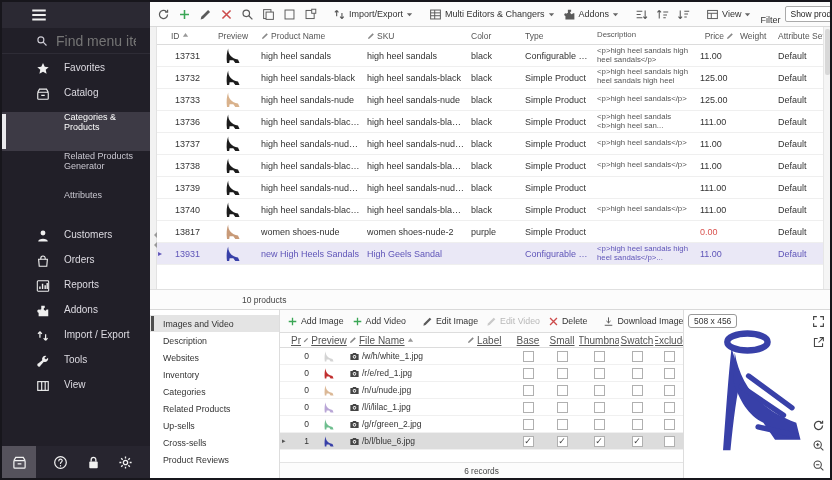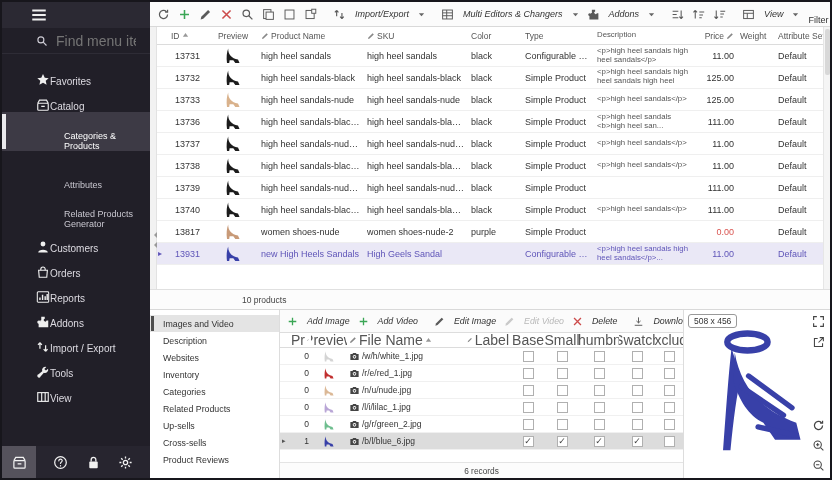--- a/index.html
+++ b/index.html
@@ -7,54 +7,54 @@
   .app { width:832px; height:480px; display:flex; background:#fff; border:2px solid #17161c; }
 
   
   .sidebar { width:148px; background:#211f28; color:#d6d4da; display:flex; flex-direction:column; flex-shrink:0; }
   .sb-top { height:26px; background:#2b2933; display:flex; align-items:center; padding-left:28px; }
   .sb-top .icon { width:18px; height:18px; color:#f0f0f0; }
   .sb-search { height:26px; display:flex; align-items:center; gap:8px; padding-left:34px; border-bottom:1px solid #2e2c36; }
   .sb-search .icon { width:12px; height:12px; color:#cfcdd6; }
   .sb-search input { background:transparent; border:none; outline:none; color:#8d8a97; font-size:14px; width:80px; font-family:"Liberation Sans", sans-serif; }
   .sb-menu { flex:1; padding-top:8px; }
-  .sb-item { height:25px; display:flex; align-items:flex-end; padding-left:34px; font-size:10px; cursor:pointer; position:relative; color:#dddbe2; }
+  .sb-item { height:25px; display:flex; align-items:flex-start; gap:14px; padding-left:34px; font-size:10px; cursor:pointer; position:relative; color:#dddbe2; }
   .sb-item .s-icon { width:14px; height:14px; color:#efefef; flex-shrink:0; }
   .sb-item.sub { padding-left:62px; height:39px; font-size:9px; color:#c9c7d0; }
   .sb-item.selected { background:#3d3a45; color:#fff; }
   .sb-item.selected::before { content:""; position:absolute; left:0; top:2px; bottom:2px; width:4px; background:#e9e9ec; }
   .sb-bottom { height:32px; background:#27252f; display:flex; align-items:center; }
   .sb-bsquare { width:34px; height:32px; background:#55525c; display:flex; align-items:center; justify-content:center; }
   .sb-bicons { flex:1; display:flex; justify-content:space-evenly; }
   .sb-bottom .icon { width:15px; height:15px; color:#f2f2f2; }
 
   
   .main { flex:1; display:flex; flex-direction:column; min-width:0; background:#fff; }
 
   .toolbar { height:25px; background:#fbfbfb; border-bottom:1px solid #d9d9d9; display:flex; align-items:center; padding:0 4px; gap:2px; font-size:9px; color:#333; white-space:nowrap; overflow:hidden; }
-  .tbtn { display:flex; align-items:center; gap:9px; padding:2px 3px; border-radius:2px; cursor:pointer;font-style:italic; }
+  .tbtn { display:flex; align-items:center; gap:3px; padding:2px 3px; border-radius:2px; cursor:pointer; }
   .tbtn .icon { width:13px; height:13px; color:#5a5a5a; }
   .tbtn .icon.green { color:#3aa655; } .tbtn .icon.red { color:#cc4b4b; }
   .tsep { width:1px; height:15px; background:#ddd; margin:0 3px; }
   .caret { width:7px; height:7px; color:#666; display:inline-block; }
   .tb-select { display:flex; align-items:center; justify-content:space-between; border:1px solid #aaa; background:#fff; height:16px; width:183px; padding:0 4px; font-size:8.5px; color:#222; border-radius:2px; cursor:pointer; }
   .tb-label { margin:12px 3px 0 4px; color:#333; }
 
   
   .grid-wrap { height:263px; display:flex; border-bottom:1px solid #e0e0e0; }
   .vsplit { width:7px; background:#f2f2f2; border-right:1px solid #e2e2e2; position:relative; }
   .vsplit i { position:absolute; left:1px; width:0; height:0; border:3px solid transparent; border-right-color:#9a9a9a; }
   .grid { flex:1; overflow:hidden; display:flex; flex-direction:column; }
   .prow { display:flex; align-items:center; height:22px; border-bottom:1px solid #efefef; font-size:9px; color:#333; }
   .phead { height:18px; border-bottom:1px solid #dcdcdc; color:#555; font-size:8.5px; }
   .phead .hcell { display:flex; align-items:center; gap:2px; overflow:hidden; }
   .pcell { padding:0 3px; overflow:hidden; white-space:nowrap; text-overflow:ellipsis; }
   .c-marker{width:11px; color:#7a6fc0; font-size:8px; padding:0 1px;} .c-id{width:40px; text-align:right; padding-right:8px;}
   .c-preview{width:50px; display:flex; justify-content:center;} .c-name{width:106px;} .c-sku{width:104px;}
-  .c-color{width:54px;} .c-type{width:72px;} .c-desc{width:103px;} .c-price{width:40px; text-align:right; justify-content:flex-end;}
+  .c-color{width:54px;} .c-type{width:72px;} .c-desc{width:103px;} .c-price{width:40px; justify-content:flex-end;}
   .c-weight{width:38px; text-align:right;} .c-attr{flex:1;}
   .pcell.c-desc { white-space:normal; font-size:7.8px; line-height:1.15; color:#555; max-height:19px; }
   .prow.selected { background:#eae8f6; }
   .prow.selected .pcell { color:#5f55b8 !important; }
   .pcell[data-tone="red"] { color:#d9534f; }
   .shoe-glyph { width:20px; height:18px; display:inline-block; }
   .pencil-ico { width:8px; height:8px; color:#888; display:none; }
   [data-show="true"] { display:inline-block; }
   .sort-ico { width:7px; height:7px; color:#999; display:inline-block; }
   .sort-ico:empty { display:none; }
@@ -70,21 +70,21 @@
   .tab.selected { background:#e4e4e4; }
   .tab.selected::before { content:""; position:absolute; left:1px; top:1px; bottom:1px; width:3px; background:#4d4d4d; }
 
   .bmid { flex:1; display:flex; flex-direction:column; min-width:0; border-right:1px solid #ddd; }
   .btoolbar { height:23px; border-bottom:1px solid #ddd; background:#fbfbfb; display:flex; align-items:center; padding:0 4px; gap:2px; font-size:8.8px; color:#333; white-space:nowrap; overflow:hidden; }
   .btoolbar .tbtn .icon { width:11px; height:11px; }
   .tbtn.disabled { color:#b8b8b8; } .tbtn.disabled .icon { color:#c9c9c9 !important; }
 
   .bgrid { flex:1; display:flex; flex-direction:column; overflow:hidden; }
   .brow { display:flex; align-items:center; height:17px; border-bottom:1px solid #f0f0f0; font-size:8.5px; color:#333; }
-  .bhead { height:15px; border-bottom:1px solid #dcdcdc; color:#555; font-size:14px; }
+  .bhead { height:15px; border-bottom:1px solid #dcdcdc; color:#555; font-size:10px;text-decoration:underline; }
   .bcell { padding:0 2px; overflow:hidden; white-space:nowrap; display:flex; align-items:center; gap:2px; }
   .b-marker{width:9px; color:#555; font-size:7px;} .b-pr{width:22px; justify-content:flex-end;}
   .b-preview{width:36px; justify-content:center;} .b-file{width:118px;} .b-label{width:46px;}
   .b-base{width:34px; justify-content:center;} .b-small{width:34px; justify-content:center;}
   .b-thumb{width:40px; justify-content:center;} .b-swatch{width:36px; justify-content:center;} .b-excl{flex:1; justify-content:center;}
   .bhead .b-base,.bhead .b-small,.bhead .b-thumb,.bhead .b-swatch,.bhead .b-excl { justify-content:center; }
   .brow.selected { background:#dcdcdc; }
   .bshoe { width:14px; height:13px; display:inline-block; }
   .cam { width:11px; height:11px; color:#444; flex-shrink:0; }
   .checkbox { width:11px; height:11px; border:1px solid #b0b0b0; background:#fff; display:inline-flex; align-items:center; justify-content:center; font-size:9px; color:#444; }
@@ -144,26 +144,26 @@
           <span>Catalog</span>
         </div>
 
         <div class="sb-item sub selected">
 
           <span>Categories &amp; Products</span>
         </div>
 
         <div class="sb-item sub">
 
+          <span>Related Products Generator</span>
+        </div>
+
+        <div class="sb-item sub">
+
           <span>Attributes</span>
-        </div>
-
-        <div class="sb-item sub">
-
-          <span>Related Products Generator</span>
         </div>
 
         <div class="sb-item">
           <span class="s-icon">
             <svg viewBox="0 0 16 16" fill="currentColor">
               <circle cx="8" cy="4.6" r="2.8"></circle>
               <path d="M2.5 14.2c0-4.2 11-4.2 11 0z"></path>
             </svg>
           </span>
           <span>Customers</span>

